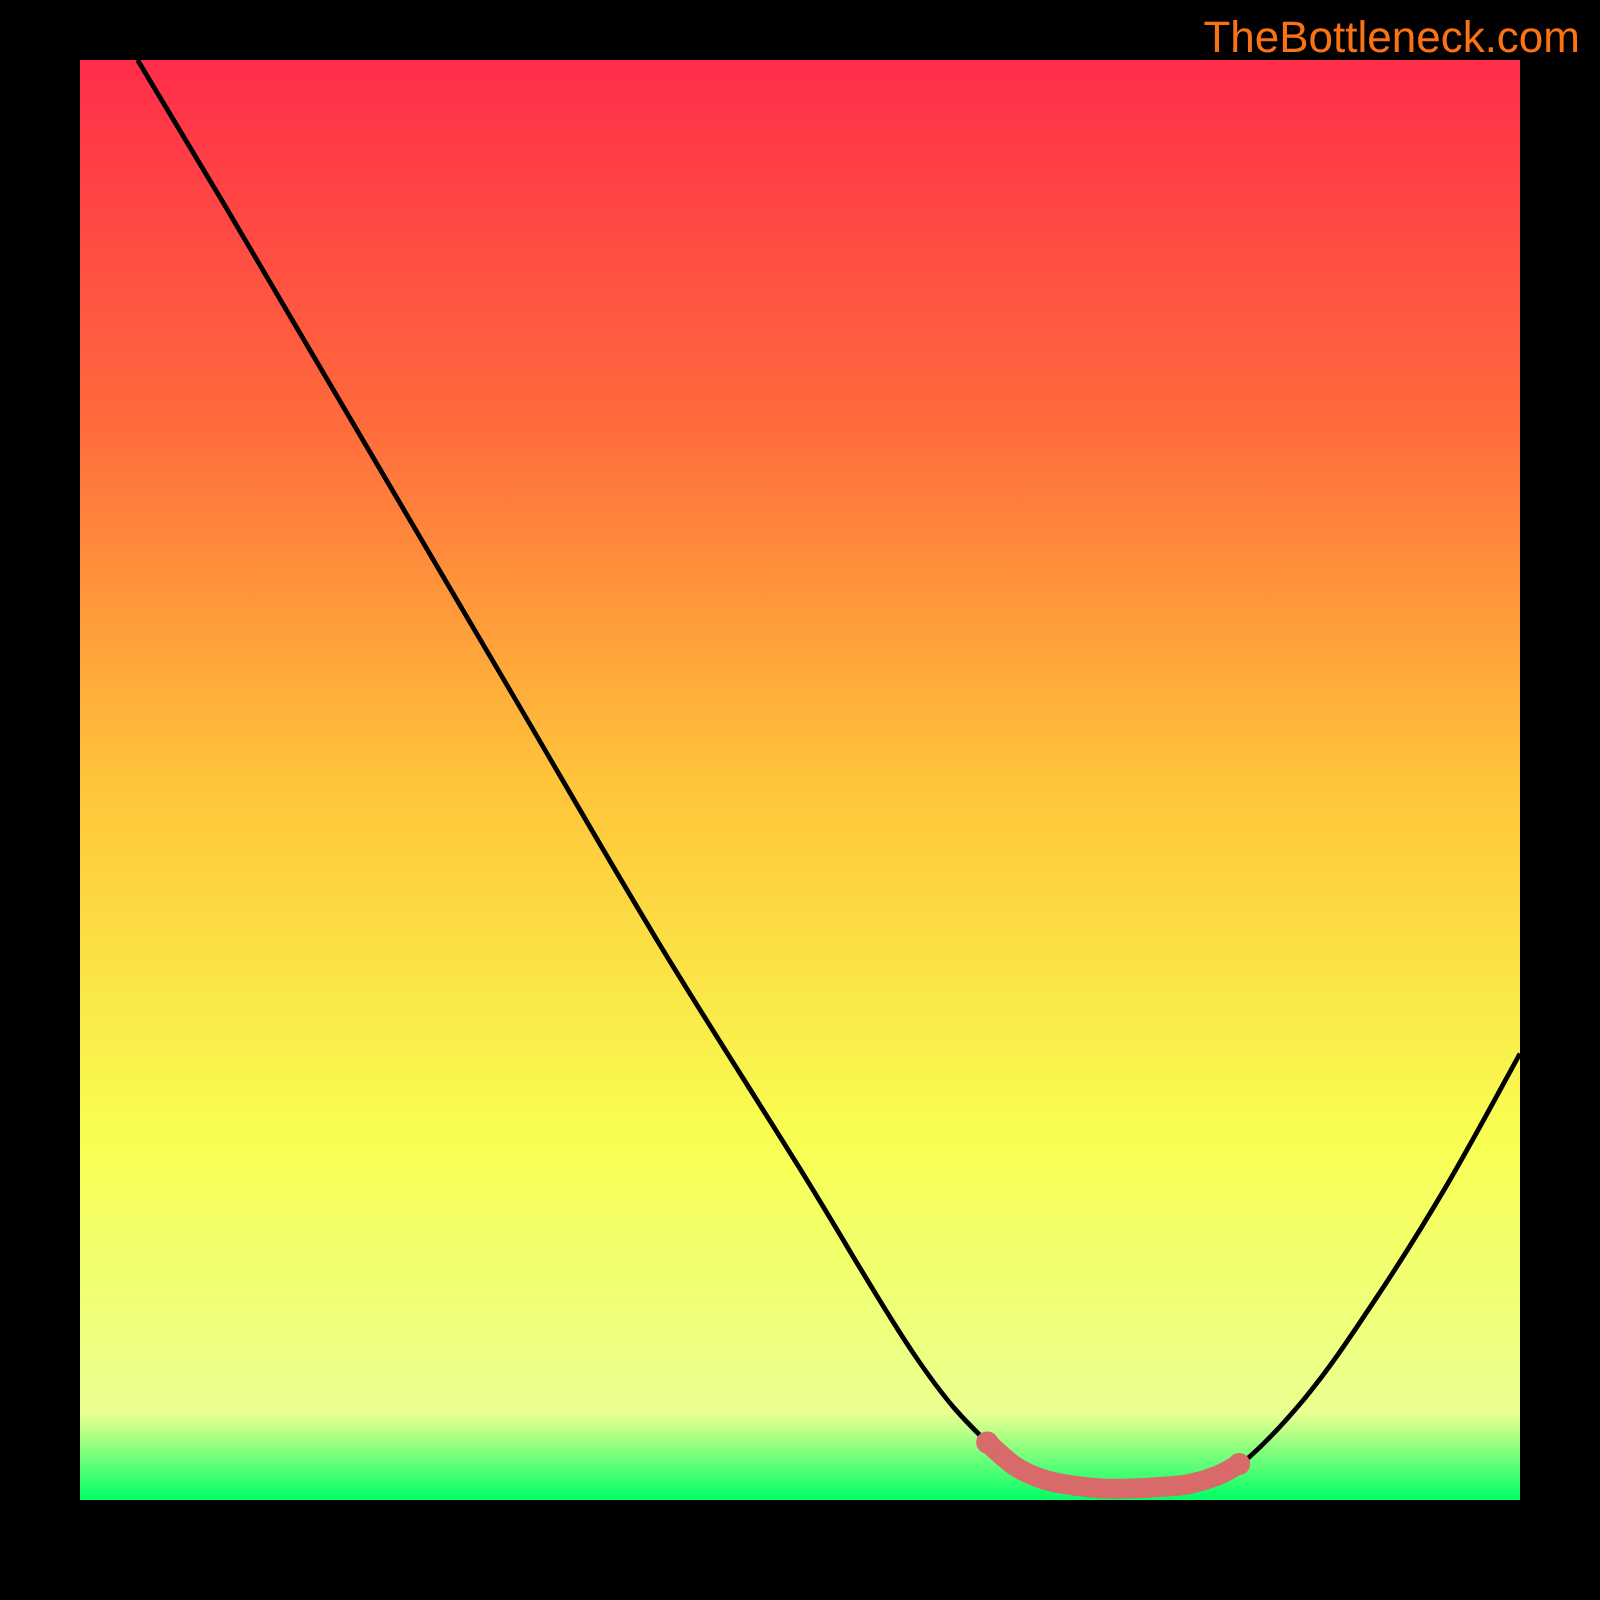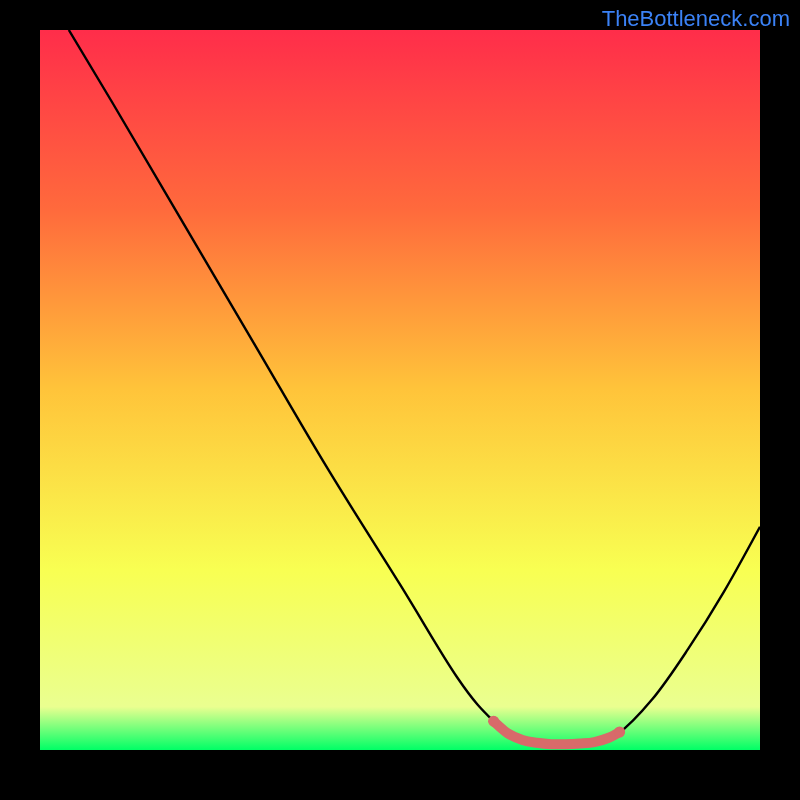--- a/index.html
+++ b/index.html
@@ -8,21 +8,21 @@
     background: #000;
     width: 800px;
     height: 800px;
     position: relative;
     font-family: Arial, sans-serif;
   }
   .watermark {
     position: absolute;
     top: 6px;
     right: 10px;
-    color: #3b82f6;
+    color: #f97316;
     font-size: 22px;
     font-weight: 500;
     z-index: 10;
   }
   .chart-container {
     position: absolute;
     left: 40px;
     top: 30px;
     width: 720px;
     height: 720px;

